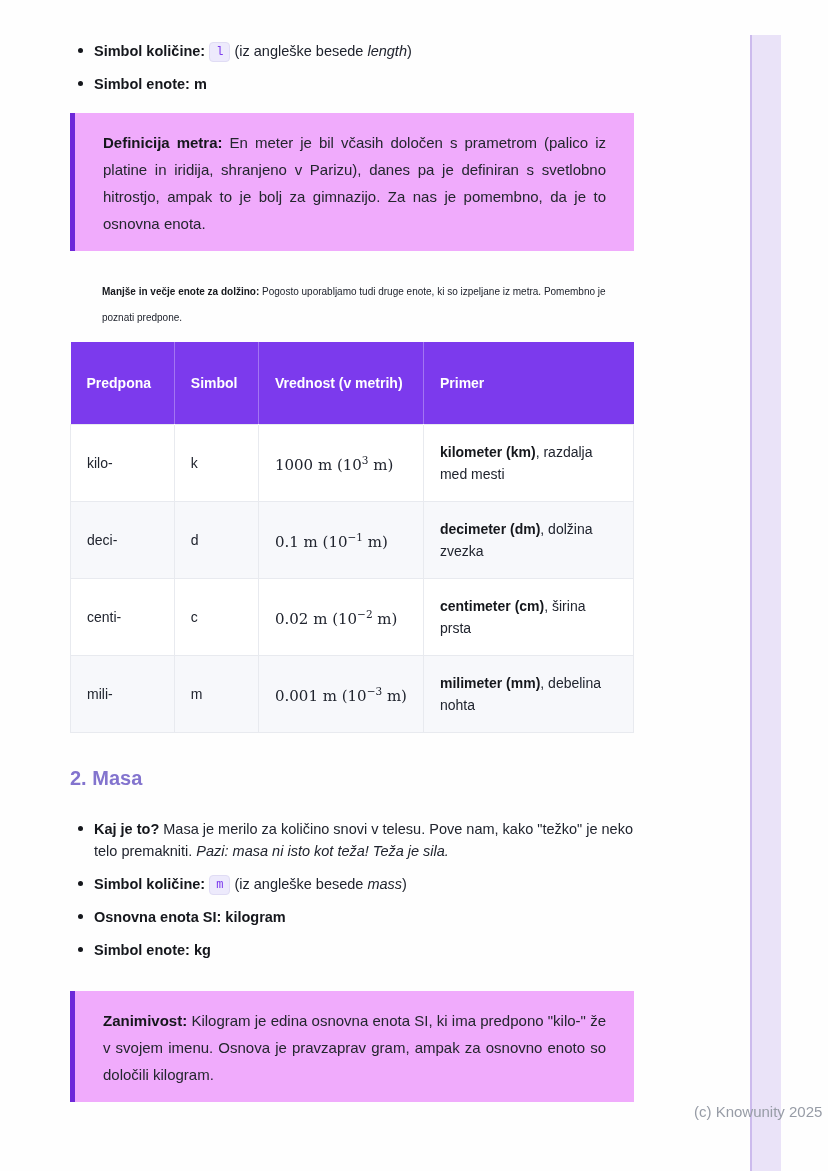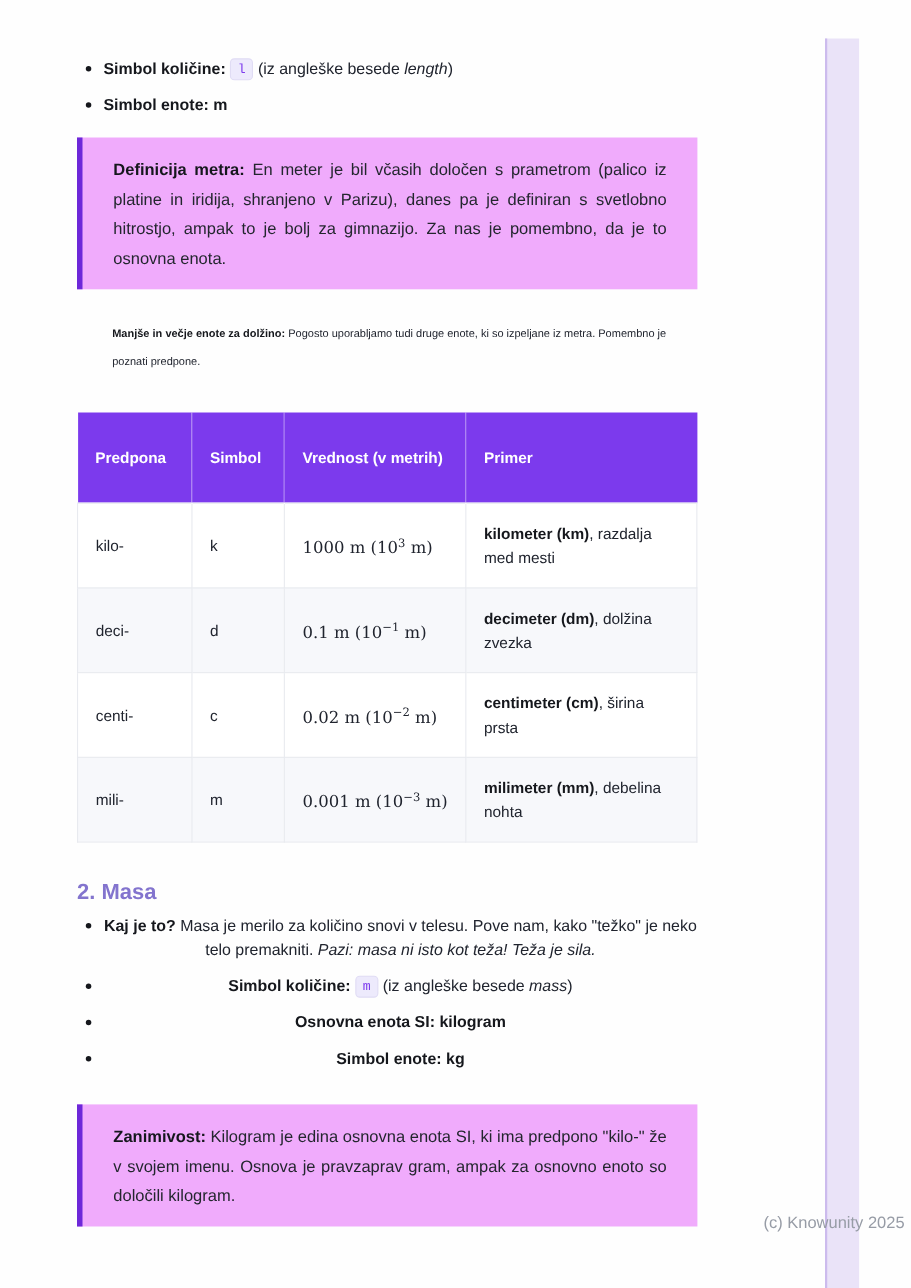--- a/index.html
+++ b/index.html
@@ -11,21 +11,21 @@
     position:relative;
     overflow:hidden;
   }
   .page { position:relative; width:828px; height:1171px; background:#fefefe; }
 
   .edge-strip {
     position:absolute; left:750px; top:35px; width:31px; height:1136px;
     background:#eae3f8; border-left:2px solid #ccbbed; z-index:1;
   }
 
-  .content { position:absolute; left:70px; top:52px; width:564px; z-index:2; }
+  .content { position:absolute; left:70px; top:40px; width:564px; z-index:2; }
 
   ul.bullets { list-style:none; }
   li.bullet { position:relative; padding-left:24px; font-size:14.5px; line-height:22px; margin-bottom:11px; }
   li.bullet::before {
     content:""; position:absolute; left:8px; top:8px;
     width:5px; height:5px; border-radius:50%; background:#15171c;
   }
   strong { font-weight:bold; color:#15171c; }
   em { font-style:italic; }
 
@@ -38,21 +38,21 @@
 
   .callout {
     background:#f0abfc; border-left:5px solid #6d28d9;
     padding:16px 28px 14px 28px; margin-top:18px;
     font-size:15px; line-height:27px; text-align:justify; color:#23262e;
   }
   .callout-2 { margin-top:30px; }
 
   .para { margin-top:28px; font-size:10px; line-height:26px;margin-left:32px; }
 
-  table.units { width:100%; border-collapse:collapse; margin-top:32px; font-size:14px; }
+  table.units { width:100%; border-collapse:collapse; margin-top:11px; font-size:14px; }
   table.units thead th {
     background:#7c3aed; color:#ffffff; text-align:left; font-weight:bold;
     padding:14px 16px; height:82px; vertical-align:middle; line-height:26px;
     border-right:1px solid rgba(255,255,255,0.30); font-size:14px;
   }
   table.units thead th:last-child { border-right:none; }
   table.units tbody td {
     padding:16px; border:1px solid #e8eaef; vertical-align:middle; line-height:22px;
     background:#ffffff;
   }
@@ -60,21 +60,21 @@
   .col-predpona { width:105px; }
   .col-simbol   { width:85px;  }
   .col-vrednost { width:145px; }
   .col-primer   { width:229px; }
 
   .math { font-family:"DejaVu Serif", serif; font-size:15px; white-space:nowrap; }
   .math sup { font-size:10.5px; vertical-align:super; }
 
   h2.section-heading { margin-top:34px; font-size:20px; font-weight:bold; color:#8374ce; }
 
-  ul.bullets.mass { margin-top:8px;text-align:center; }
+  ul.bullets.mass { margin-top:28px; }
 
   .footer {
     position:absolute; left:694px; top:1103px; z-index:3;
     font-size:15px; color:#979ca6;
   }
 </style>
 </head>
 <body>
 
 <div class="page">

